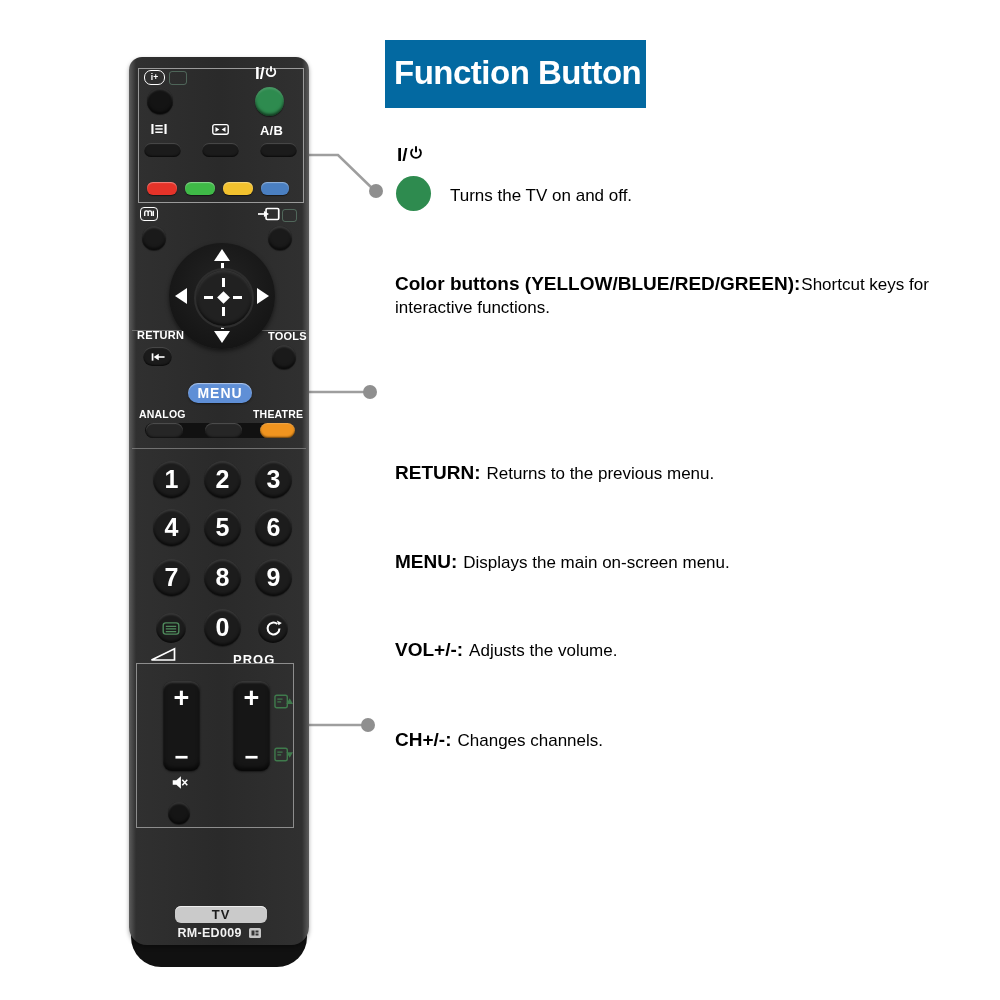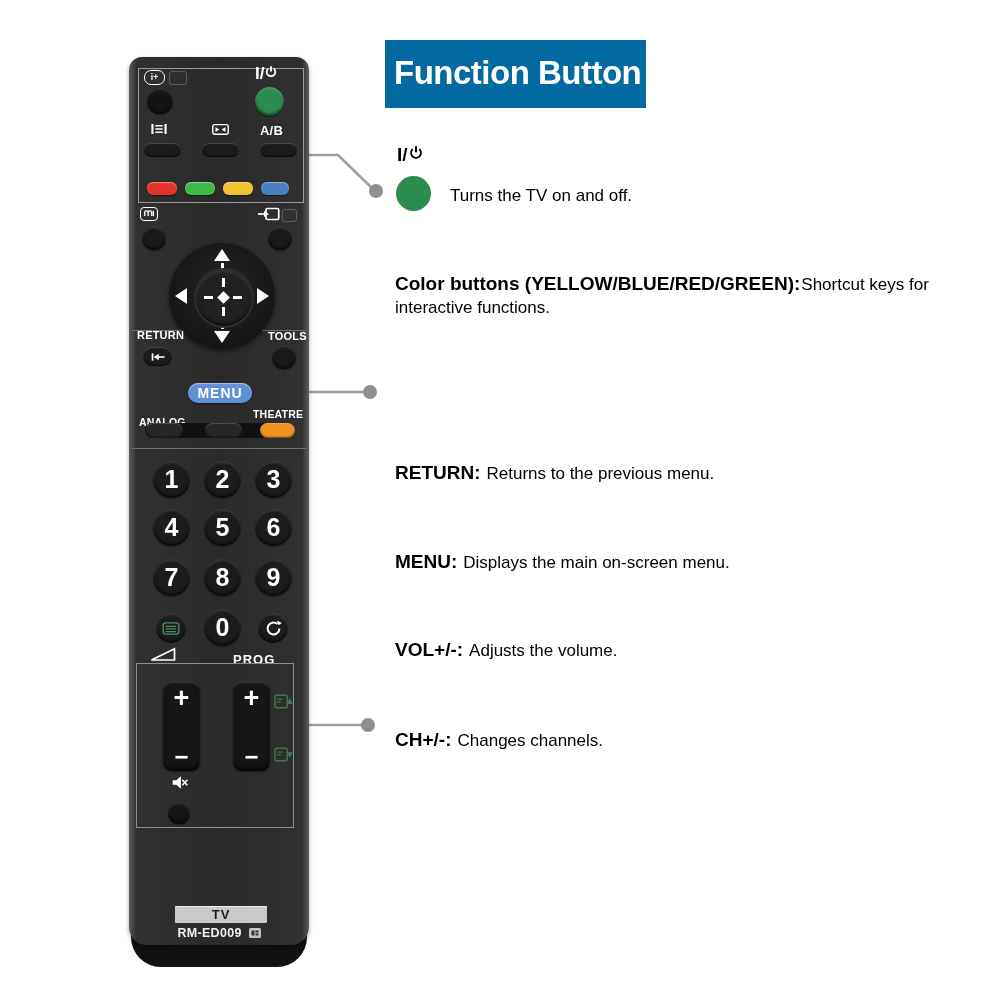--- a/index.html
+++ b/index.html
@@ -42,21 +42,21 @@
         box-shadow:inset 0 2px 3px rgba(255,255,255,.1), inset 0 -2px 3px rgba(0,0,0,.6);}
   .tri{position:absolute;width:0;height:0;}
   .dash{position:absolute;background:#fff;}
   .menu-pill{position:absolute;left:59px;top:326px;width:64px;height:20px;border-radius:11px;
         color:#fff;font-weight:bold;font-size:14px;text-align:center;line-height:20px;letter-spacing:1px;
         box-shadow:inset 0 1px 1px rgba(255,255,255,.5), 0 1px 2px rgba(0,0,0,.5);}
   .modebar{position:absolute;left:16px;top:366px;width:150px;height:15px;background:#111;border-radius:8px;}
   .modebtn{position:absolute;top:366px;height:15px;border-radius:8px;background:#262626;
         box-shadow:inset 0 1px 1px rgba(255,255,255,.2), inset 0 -1px 2px rgba(0,0,0,.6);}
   .ghost{position:absolute;border:1px solid rgba(130,185,155,.4);border-radius:3px;}
-  .tvpill{position:absolute;left:46px;top:849px;width:92px;height:17px;background:#cacaca;border-radius:1px;
+  .tvpill{position:absolute;left:46px;top:849px;width:92px;height:17px;background:#cacaca;border-radius:6px;
         color:#1c1c1c;font-weight:bold;font-size:13px;text-align:center;line-height:17px;letter-spacing:1px;
         box-shadow:inset 0 1px 0 #eee;}
   .model{position:absolute;left:0;top:869px;width:180px;text-align:center;color:#f2f2f2;
         font-weight:bold;font-size:12.5px;letter-spacing:.3px;}
 
   
   .title-box{position:absolute;left:385px;top:40px;width:261px;height:68px;background:#0369a1;}
   .title-box span{display:block;color:#fff;font-weight:bold;font-size:33px;line-height:66px;padding-left:9px;letter-spacing:-.5px;}
   .note{position:absolute;left:395px;white-space:nowrap;color:#000;}
   .nb{font-weight:bold;font-size:19px;}
@@ -158,21 +158,21 @@
     <div class="rectbtn" style="left:14px;top:290px;width:29px;height:19px;border-radius:10px;display:flex;align-items:center;justify-content:center;">
       <svg width="16" height="10" viewBox="0 0 22 13">
         <path d="M3.5 1.5V11.5" stroke="#fff" stroke-width="2.4"></path>
         <path d="M9 6.5H20" stroke="#fff" stroke-width="2.2"></path>
         <polygon points="12,2 5,6.5 12,11" fill="#fff"></polygon>
       </svg>
     </div>
     <div class="rbtn" style="left:143px;top:288px;width:24px;height:24px;background:#1a1a1a;"></div>
 
     <div class="menu-pill" style="background: rgb(95, 143, 214);">MENU</div>
-    <div class="rlabel" style="left:10px;top:351px;font-size:10.5px;margin-top:8px;">ANALOG</div>
+    <div class="rlabel" style="left:10px;top:351px;font-size:10.5px;">ANALOG</div>
     <div class="rlabel" style="left:73px;top:366px;font-size:14px;padding-left:8px;">DIGITAL</div>
     <div class="rlabel" style="left:124px;top:351px;font-size:10.5px;">THEATRE</div>
     <div class="modebar"></div>
     <div class="modebtn" style="left:17px;width:37px;"></div>
     <div class="modebtn" style="left:76px;width:37px;"></div>
     <div class="modebtn" style="left: 131px; width: 35px; background: rgb(240, 148, 31);"></div>
 
     <div class="divider" style="top:391px;"></div>
 
     <div class="digit" style="left:24px;top:404px;">1</div>

